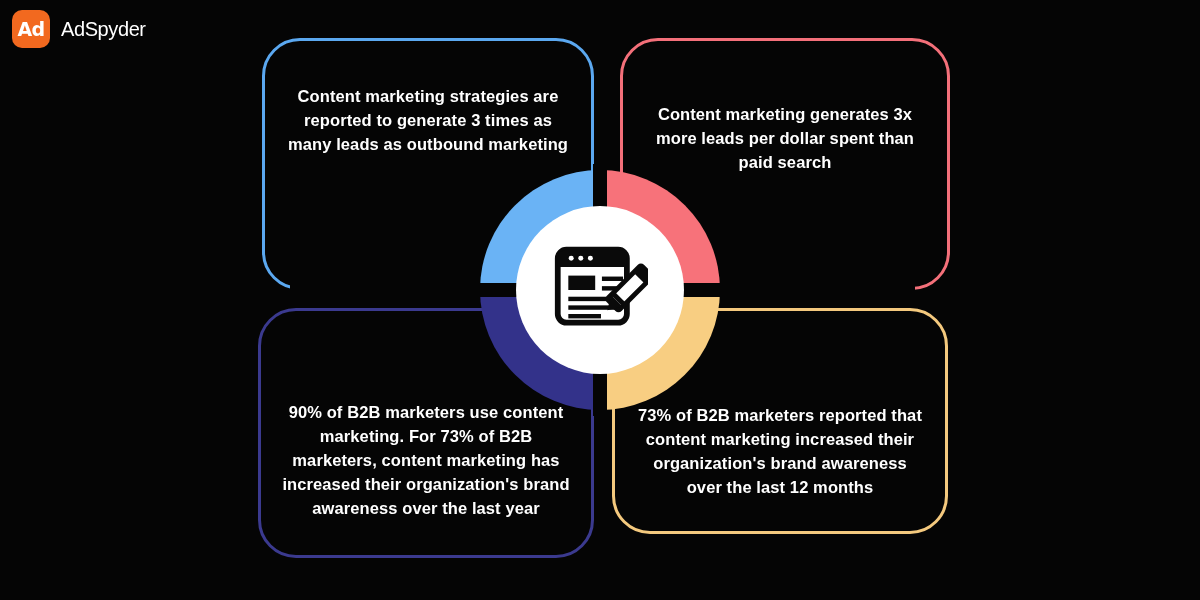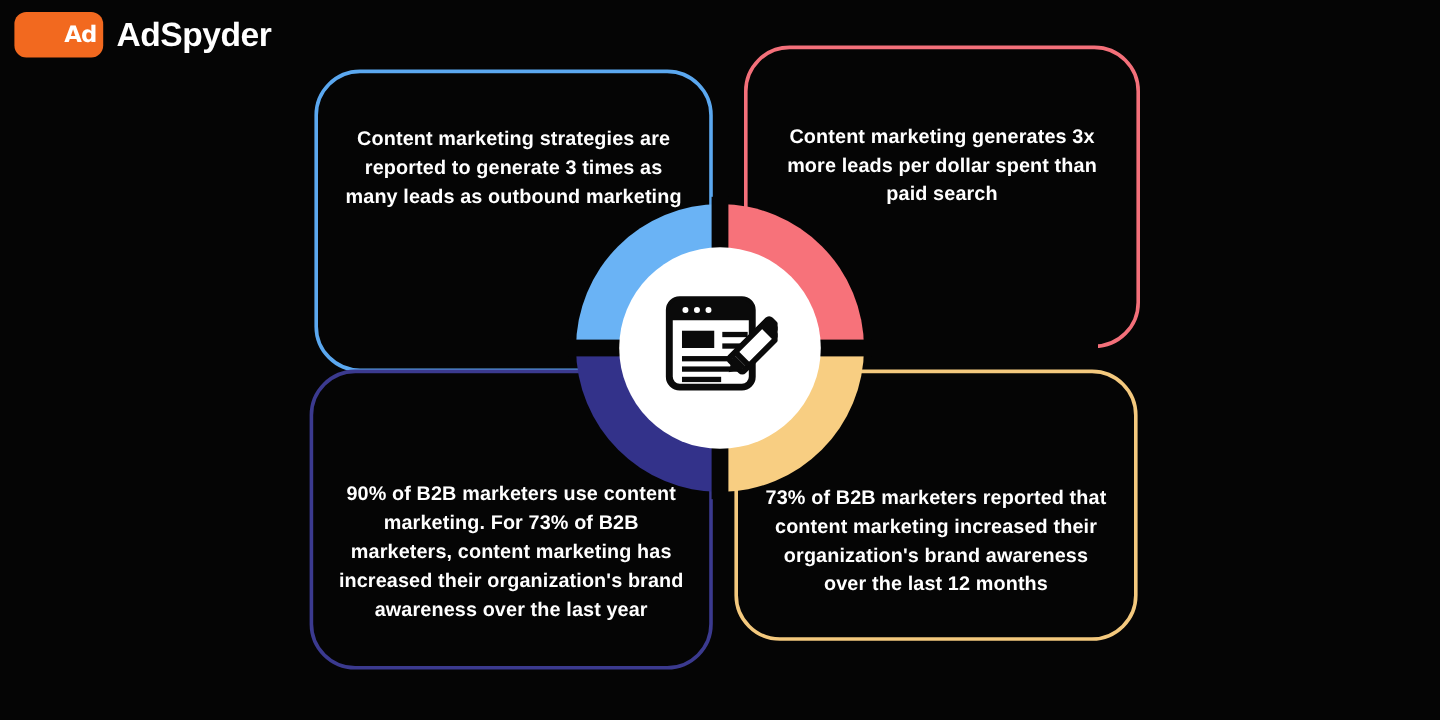--- a/index.html
+++ b/index.html
@@ -3,24 +3,24 @@
 <meta charset="utf-8">
 <style>
   html,body{margin:0;padding:0;background:#050505;}
   body{width:1200px;height:600px;overflow:hidden;
        font-family:"Liberation Sans","DejaVu Sans",sans-serif;}
   #stage{position:relative;width:1200px;height:600px;background:#050505;}
 
   
   #logo{position:absolute;left:12px;top:10px;display:flex;align-items:center;gap:11px;}
   #logo-mark{width:38px;height:38px;border-radius:10px;background:#F2691F;
-             display:flex;align-items:center;justify-content:center;padding-left:36px;}
+             display:flex;align-items:center;justify-content:center;}
   #logo-mark-text{color:#fff;font-size:19px;font-weight:700;letter-spacing:-.6px;
                   line-height:1;font-family:"DejaVu Sans",sans-serif;}
-  #logo-word{color:#fff;font-size:28px;font-weight:700;letter-spacing:-.4px;line-height:1;}
+  #logo-word{color:#fff;font-size:20px;font-weight:400;letter-spacing:-.4px;line-height:1;}
 
   
   .card{position:absolute;border-style:solid;border-width:3px;border-radius:38px;
         background:#050505;box-sizing:border-box;display:flex;align-items:center;
         justify-content:center;}
   .card-text{color:#fff;font-weight:700;font-size:16.5px;line-height:1.45;
              text-align:center;letter-spacing:.1px;}
 
   #card-tl{left:262px;top:38px;width:332px;height:252px;border-color:#5BA8F0;}
   #card-tl .card-text{width:290px;margin-bottom:86px;}
@@ -58,21 +58,21 @@
 
 <div id="stage" style="background: rgb(5, 5, 5);">
 
   <div id="logo">
     <div id="logo-mark" style="background: rgb(242, 105, 31);">
       <span id="logo-mark-text">Ad</span>
     </div>
     <span id="logo-word" style="color: rgb(255, 255, 255);">AdSpyder</span>
   </div>
 
-  <div class="card" id="card-tl" style="border-color: rgb(91, 168, 240); margin-top: 20px;">
+  <div class="card" id="card-tl" style="border-color: rgb(91, 168, 240);">
     <div class="card-text">Content marketing strategies are reported to generate 3 times as many leads as outbound marketing</div>
   </div>
 
   <div class="card" id="card-tr" style="border-color: rgb(244, 112, 122);">
     <div class="card-text">Content marketing generates 3x more leads per dollar spent than paid search</div>
   </div>
 
   <div class="card" id="card-bl" style="border-color: rgb(59, 58, 143);">
     <div class="card-text">90% of B2B marketers use content marketing. For 73% of B2B marketers, content marketing has increased their organization's brand awareness over the last year</div>
   </div>

